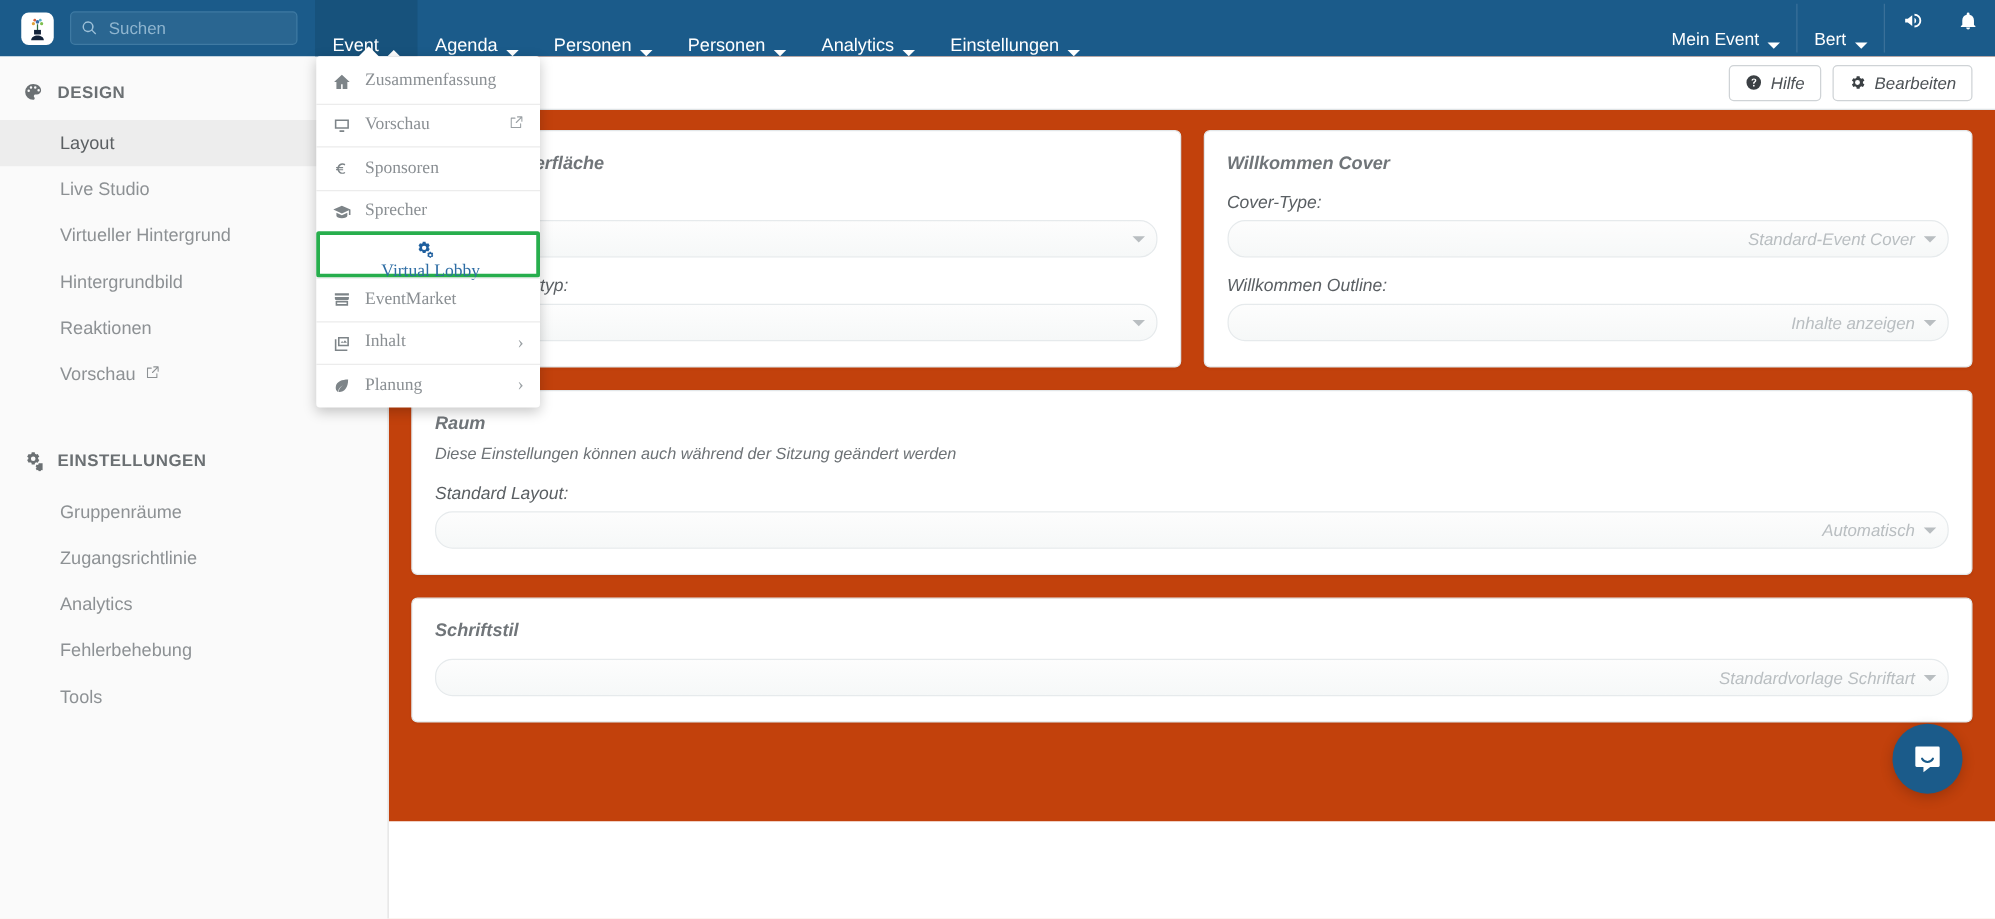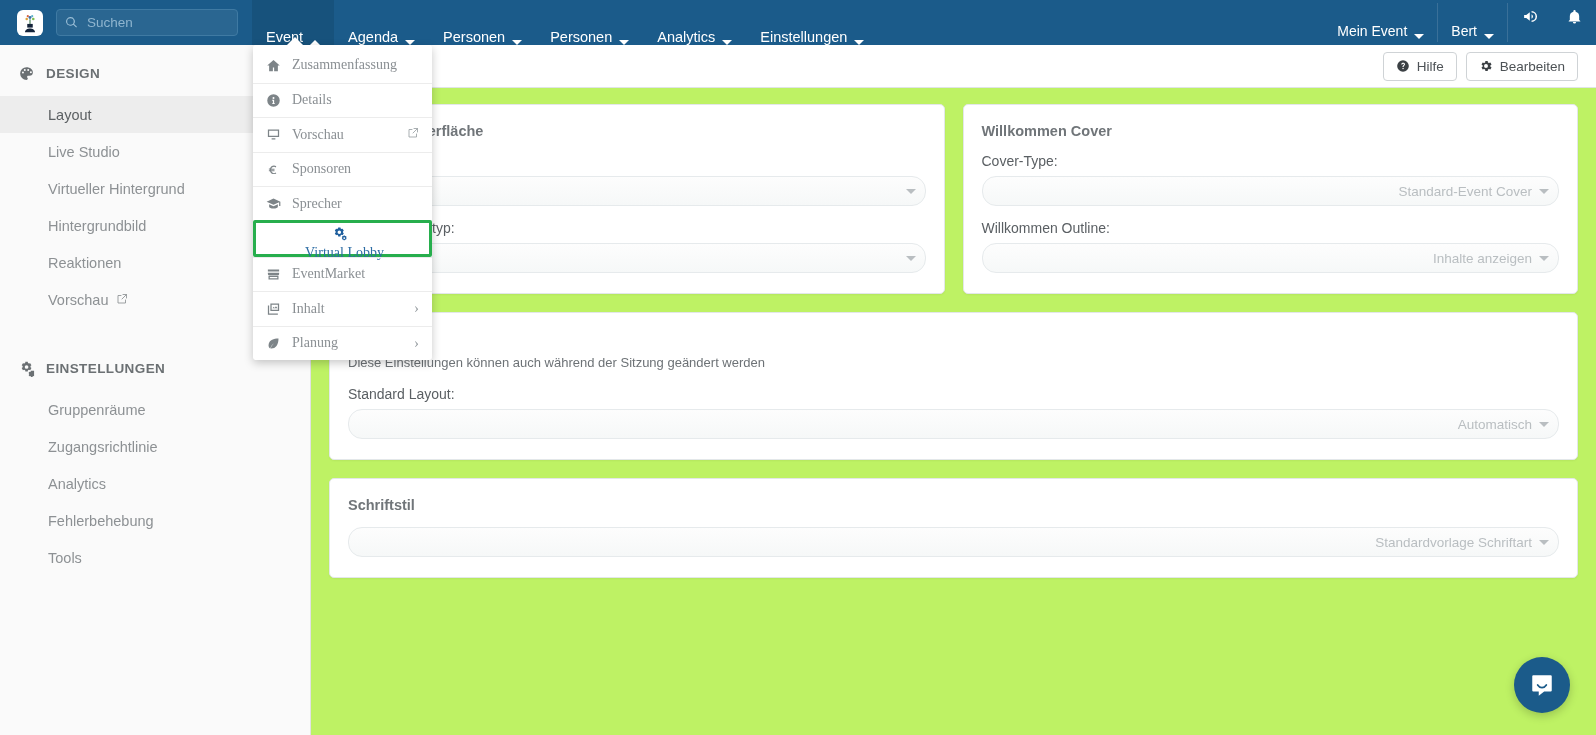--- a/index.html
+++ b/index.html
@@ -117,23 +117,24 @@
     padding-left: 48px; color: #8d9194; font-size: 14.5px; cursor: pointer;
   }
   .sb-item.active { background: #ededed; color: #5c6063; text-align: right; }
   .sb-item .ext { margin-left: 8px; }
   .sb-item .ext svg { width: 12px; height: 12px; fill:none; stroke:#8d9194; stroke-width:1.7; }
   .sb-gap { height: 22px; }
 
   
   .main {
     position: absolute; top: 45px; left: 311px;
-    width: 1285px; height: 690px;
-    background: #bef264;
+    width: 1285px; height: 612px;
+    background: #c2410c;
     overflow: hidden;
+    font-style: italic;
   }
   .page-header {
     height: 43px; background: #ffffff;
     border-bottom: 1px solid #e0e4e6;
     display: flex; align-items: center; justify-content: flex-end;
     padding-right: 18px; gap: 9px;
   }
   .hdr-btn {
     display:flex; align-items:center; gap: 7px;
     height: 29px; padding: 0 12px;
@@ -408,28 +409,20 @@
 
     <div class="dd-item">
       <span class="dd-ico">
         <svg viewBox="0 0 24 24">
             <path d="M12 3L2 12h3v9h6v-6h2v6h6v-9h3L12 3z"></path>
           </svg>
       </span>
       <span class="dd-label">Zusammenfassung</span>
     </div>
 
-    <div class="dd-item">
-      <span class="dd-ico">
-        <svg viewBox="0 0 24 24">
-            <path d="M12 2a10 10 0 100 20 10 10 0 000-20zm0 4.2a1.6 1.6 0 110 3.2 1.6 1.6 0 010-3.2zm2.2 11.3h-4.4v-1.3h1.2v-4h-1.2v-1.3h3.2v5.3h1.2v1.3z"></path>
-          </svg>
-      </span>
-      <span class="dd-label">Details</span>
-    </div>
 
     <div class="dd-item">
       <span class="dd-ico">
         <svg viewBox="0 0 24 24">
             <path d="M3 4h18v12H3V4zm2 2v8h14V6H5zM9 18h6v2H9v-2z"></path>
           </svg>
       </span>
       <span class="dd-label">Vorschau</span>
       <span class="dd-ext">
         <svg viewBox="0 0 24 24">

